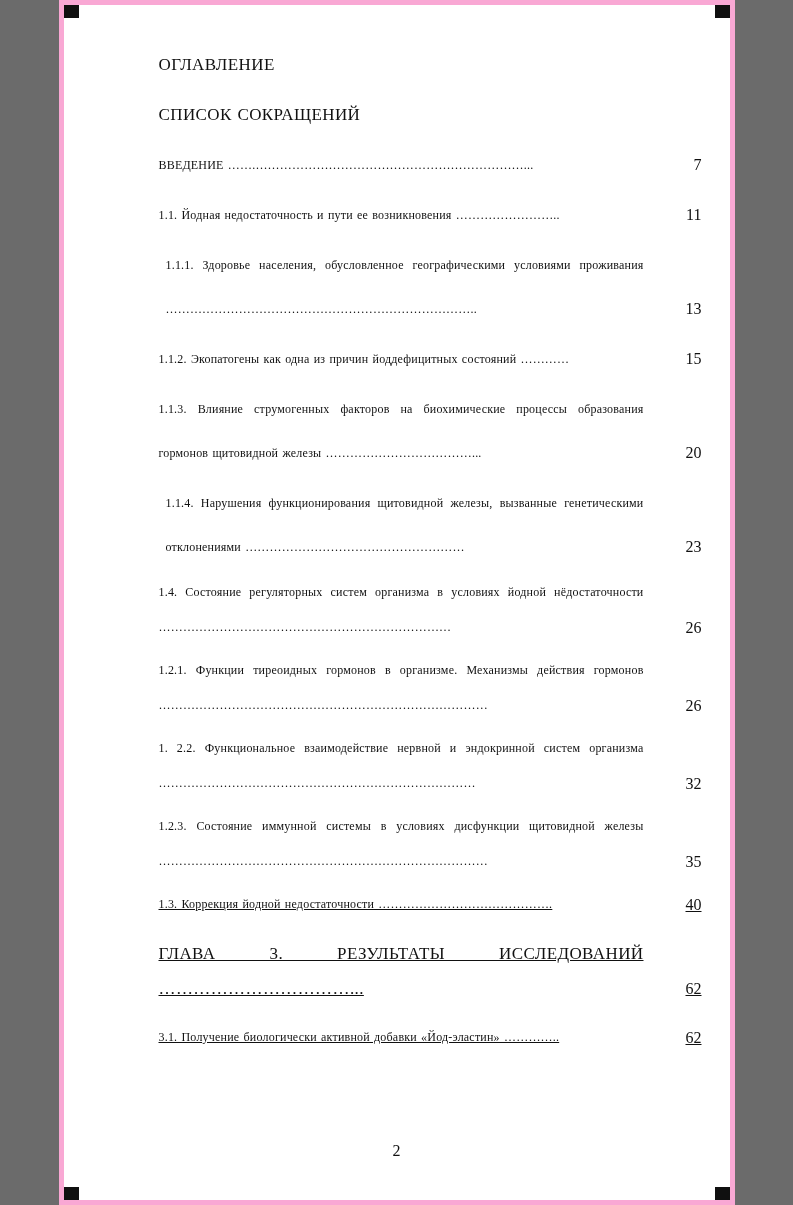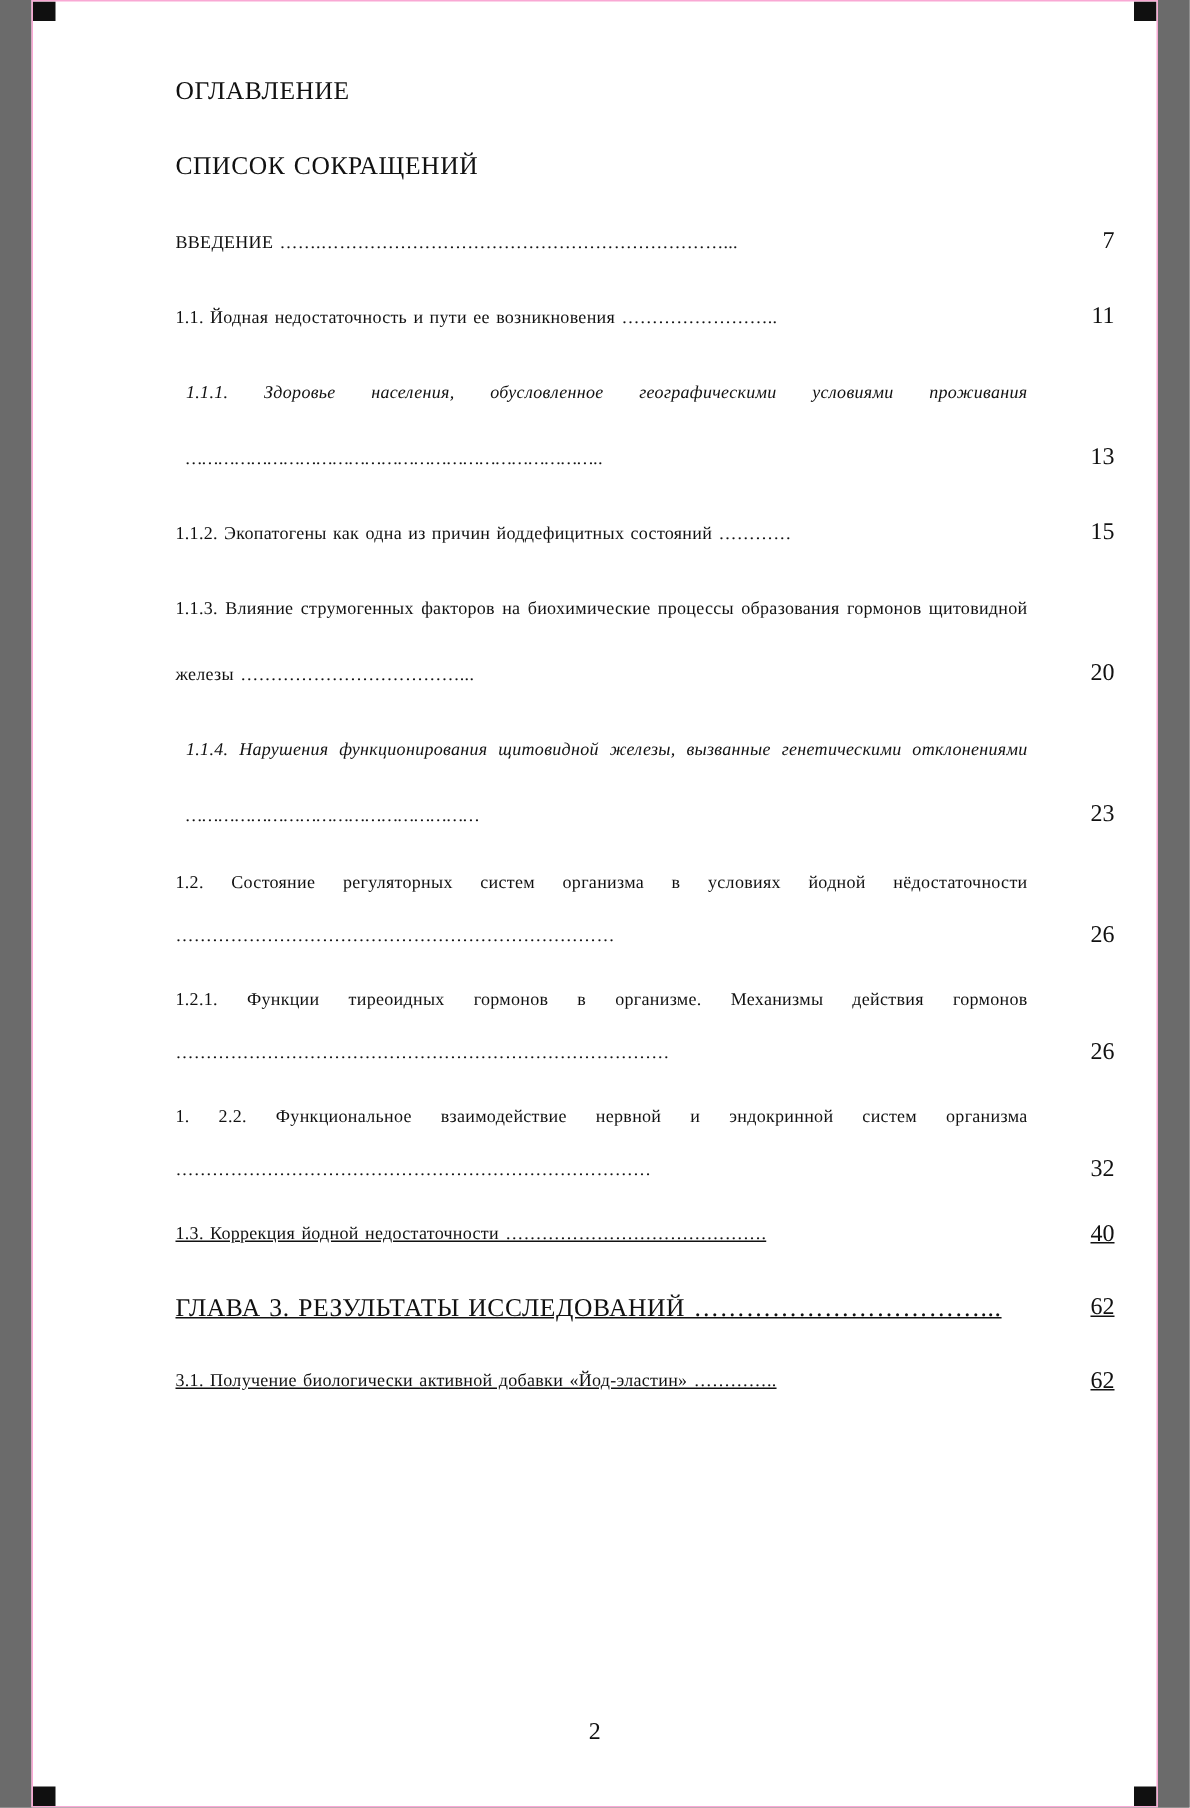--- a/index.html
+++ b/index.html
@@ -3,26 +3,26 @@
 <meta charset="utf-8">
 <style>
   html, body {
     margin: 0;
     padding: 0;
     background: #6b6b6b;
     font-family: "Liberation Serif", "DejaVu Serif", serif;
   }
   .page {
     position: relative;
-    width: 751px;
+    width: 676px;
     height: 1205px;
     margin: 0 auto;
     background: #ffffff;
     color: #111111;
-    border: 1px solid #f9a8d4;
+    border: 5px solid #f9a8d4;
     box-sizing: border-box;
     overflow: hidden;
   }
   
   .corner {
     position: absolute;
     width: 15px;
     height: 13px;
     background: #101010;
   }
@@ -59,21 +59,20 @@
   .section-bottom .toc-text,
   .section-bottom .toc-page { line-height: 35px; }
   .section-bottom .toc-row.gap { margin-bottom: 14px; text-decoration: underline; }
 
   .toc-row.chapter .toc-text {
     font-size: 17px;
     letter-spacing: 0.4px;
   }
   .toc-row.indent .toc-text {
     padding-left: 7px;
-    font-style: italic;
   }
   .footer-page-number {
     position: absolute;
     bottom: 40px;
     left: 0;
     width: 100%;
     text-align: center;
     font-size: 16px;
     color: #111111;
   }
@@ -131,34 +130,38 @@
       <div class="toc-row indent">
         <div class="toc-text">1.1.4. Нарушения функционирования щитовидной железы, вызванные генетическими отклонениями  ………………………………………………</div>
         <div class="toc-page">23</div>
       </div>
 
     </div>
 
     <div class="section-bottom">
 
       <div class="toc-row">
-        <div class="toc-text">1.2. Состояние регуляторных систем организма в условиях йодной нёдостаточности  ………………………………………………………………</div>
+        <div class="toc-text">1.4. Состояние регуляторных систем организма в условиях йодной нёдостаточности  ………………………………………………………………</div>
         <div class="toc-page">26</div>
       </div>
 
       <div class="toc-row">
         <div class="toc-text">1.2.1. Функции тиреоидных гормонов в организме. Механизмы действия гормонов ………………………………………………………………………</div>
         <div class="toc-page">26</div>
       </div>
 
       <div class="toc-row">
         <div class="toc-text">1. 2.2. Функциональное взаимодействие нервной и эндокринной систем организма ……………………………………………………………………</div>
         <div class="toc-page">32</div>
       </div>
 
+      <div class="toc-row">
+        <div class="toc-text">1.2.3. Состояние иммунной системы в условиях дисфункции щитовидной железы ………………………………………………………………………</div>
+        <div class="toc-page">35</div>
+      </div>
 
       <div class="toc-row gap">
         <div class="toc-text">1.3. Коррекция йодной недостаточности  …………………………………….</div>
         <div class="toc-page">40</div>
       </div>
 
 
       <div class="toc-row chapter gap">
         <div class="toc-text">ГЛАВА 3. РЕЗУЛЬТАТЫ ИССЛЕДОВАНИЙ ……………………………...</div>
         <div class="toc-page">62</div>

